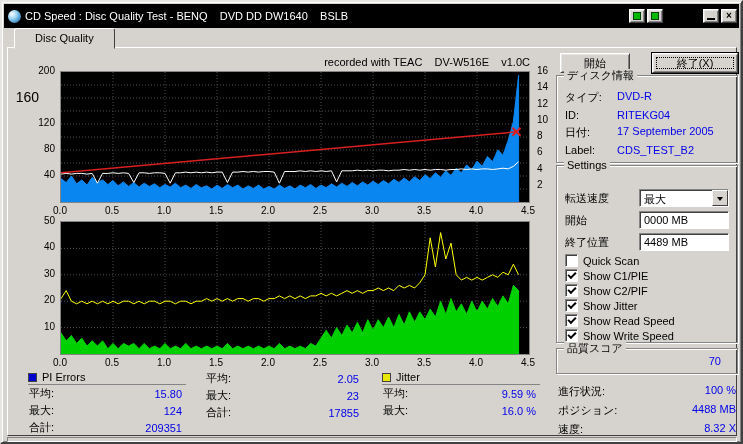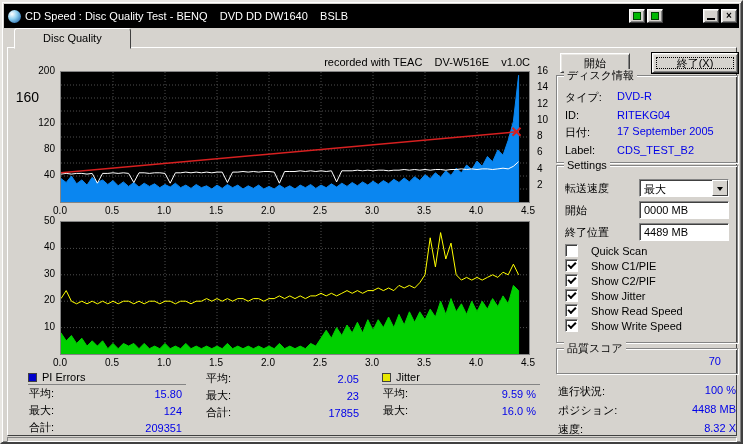--- a/index.html
+++ b/index.html
@@ -18,21 +18,21 @@
   .title-text { flex:1; color:#fff; font-size:11px; white-space:pre; overflow:hidden; }
   .tb-btns { display:flex; align-items:center; gap:2px; }
   .tb-btn { width:16px; height:14px; background:#d6d3ce; border:1px solid; border-color:#fff #404040 #404040 #fff;
     box-shadow:inset 1px 1px 0 #e8e6e2, inset -1px -1px 0 #848484;
     display:flex; align-items:center; justify-content:center; font-size:10px; line-height:1; cursor:default; }
   .greensq { width:8px; height:8px; background:#00b800; border:1px solid #004000; }
   .minbar { width:8px; height:2px; background:#000; align-self:flex-end; margin-bottom:2px; }
   .tb-close { font-weight:bold; }
   .tb-spacer { width:36px; height:1px; }
   
-  .tab { position:absolute; left:12px; top:26px; height:21px; padding:3px 28px 0; background:#d6d3ce;
+  .tab { position:absolute; left:12px; top:26px; height:21px; padding:3px 20px 0; background:#d6d3ce;
     border:1px solid; border-color:#fff #404040 #d6d3ce #fff; border-radius:3px 3px 0 0; z-index:3; }
   .tabpage { position:absolute; left:5px; top:45px; width:730px; height:389px; background:#d6d3ce;
     border:1px solid; border-color:#fff #404040 #404040 #fff; z-index:2; }
   .statusbar { position:absolute; left:5px; top:435px; width:730px; height:5px;
     border:1px solid; border-color:#848484 #fff #fff #848484; }
   
   .recorded { position:absolute; left:150px; top:8px; width:372px; text-align:right; white-space:pre; }
   .plot { position:absolute; background:#000; border:1px solid #848484; }
   #c1-plot { left:52px; top:23px; width:470px; height:132px; }
   #c2-plot { left:52px; top:173px; width:470px; height:134px; }
@@ -53,35 +53,35 @@
   
   .btn { position:absolute; height:20px; background:#d6d3ce; border:1px solid; border-color:#fff #404040 #404040 #fff;
     box-shadow:inset 1px 1px 0 #e8e6e2, inset -1px -1px 0 #848484; font-size:11px;
     font-family:"Liberation Sans", sans-serif; cursor:default; }
   #start-btn { left:552px; top:5px; width:70px; }
   #exit-btn  { left:644px; top:5px; width:86px; box-shadow:0 0 0 1px #000, inset 1px 1px 0 #e8e6e2, inset -1px -1px 0 #848484;
     outline:1px dotted #000; outline-offset:-5px; }
   .groupbox { position:absolute; border:1px solid #848484; box-shadow:inset 1px 1px 0 #fff, 1px 1px 0 #fff; }
   .gb-legend { position:absolute; top:-7px; left:7px; background:#d6d3ce; padding:0 3px; line-height:13px; }
   #gb-disc { left:548px; top:27px; width:182px; height:88px; padding-top:12px; }
-  #gb-settings { left:548px; top:117px; width:182px; height:178px; padding-top:11px; }
+  #gb-settings { left:548px; top:117px; width:182px; height:178px; padding-top:21px; }
   #gb-quality { left:548px; top:300px; width:182px; height:26px; }
   .frow { display:flex; padding:2px 8px; }
   .flab { width:52px; flex:none; }
   .fval { flex:1; }
   .srow { display:flex; align-items:center; padding:0 8px; height:22px; }
   .srow .flab { flex:1; width:auto; }
   .combo { width:90px; height:18px; display:flex; background:#fff; border:1px solid; border-color:#848484 #fff #fff #848484;
     box-shadow:inset 1px 1px 0 #404040; }
   .combo-text { flex:1; padding:2px 0 0 4px; overflow:hidden; }
   .combo-btn { width:16px; background:#d6d3ce; border:1px solid; border-color:#fff #404040 #404040 #fff; }
   .arrow-down { display:block; width:0; height:0; border:3px solid transparent; border-top:4px solid #000; margin:6px auto 0; }
   .tbox { width:90px; height:18px; background:#fff; border:1px solid; border-color:#848484 #fff #fff #848484;
     box-shadow:inset 1px 1px 0 #404040; padding:2px 0 0 4px; }
-  .crow { display:flex; align-items:center; gap:13px; height:15px; padding:0 8px; }
+  .crow { display:flex; align-items:center; gap:5px; height:15px; padding:0 8px; }
   .checkbox { width:13px; height:13px; background:#fff; position:relative; flex:none;
     border:1px solid; border-color:#848484 #fff #fff #848484; box-shadow:inset 1px 1px 0 #404040; }
   .checkbox.checked::after { content:""; position:absolute; left:2px; top:2px; width:6px; height:3px;
     border-left:2px solid #000; border-bottom:2px solid #000; transform:rotate(-45deg); }
   .qval { position:absolute; right:16px; top:6px; }
   .strow { position:absolute; left:548px; width:182px; display:flex; padding:0 2px; }
   .strow .fval { margin-left:auto; text-align:right; flex:none; }
   #st-0 { top:336px; } #st-1 { top:355px; } #st-2 { top:374px; }
 </style>
 </head>

